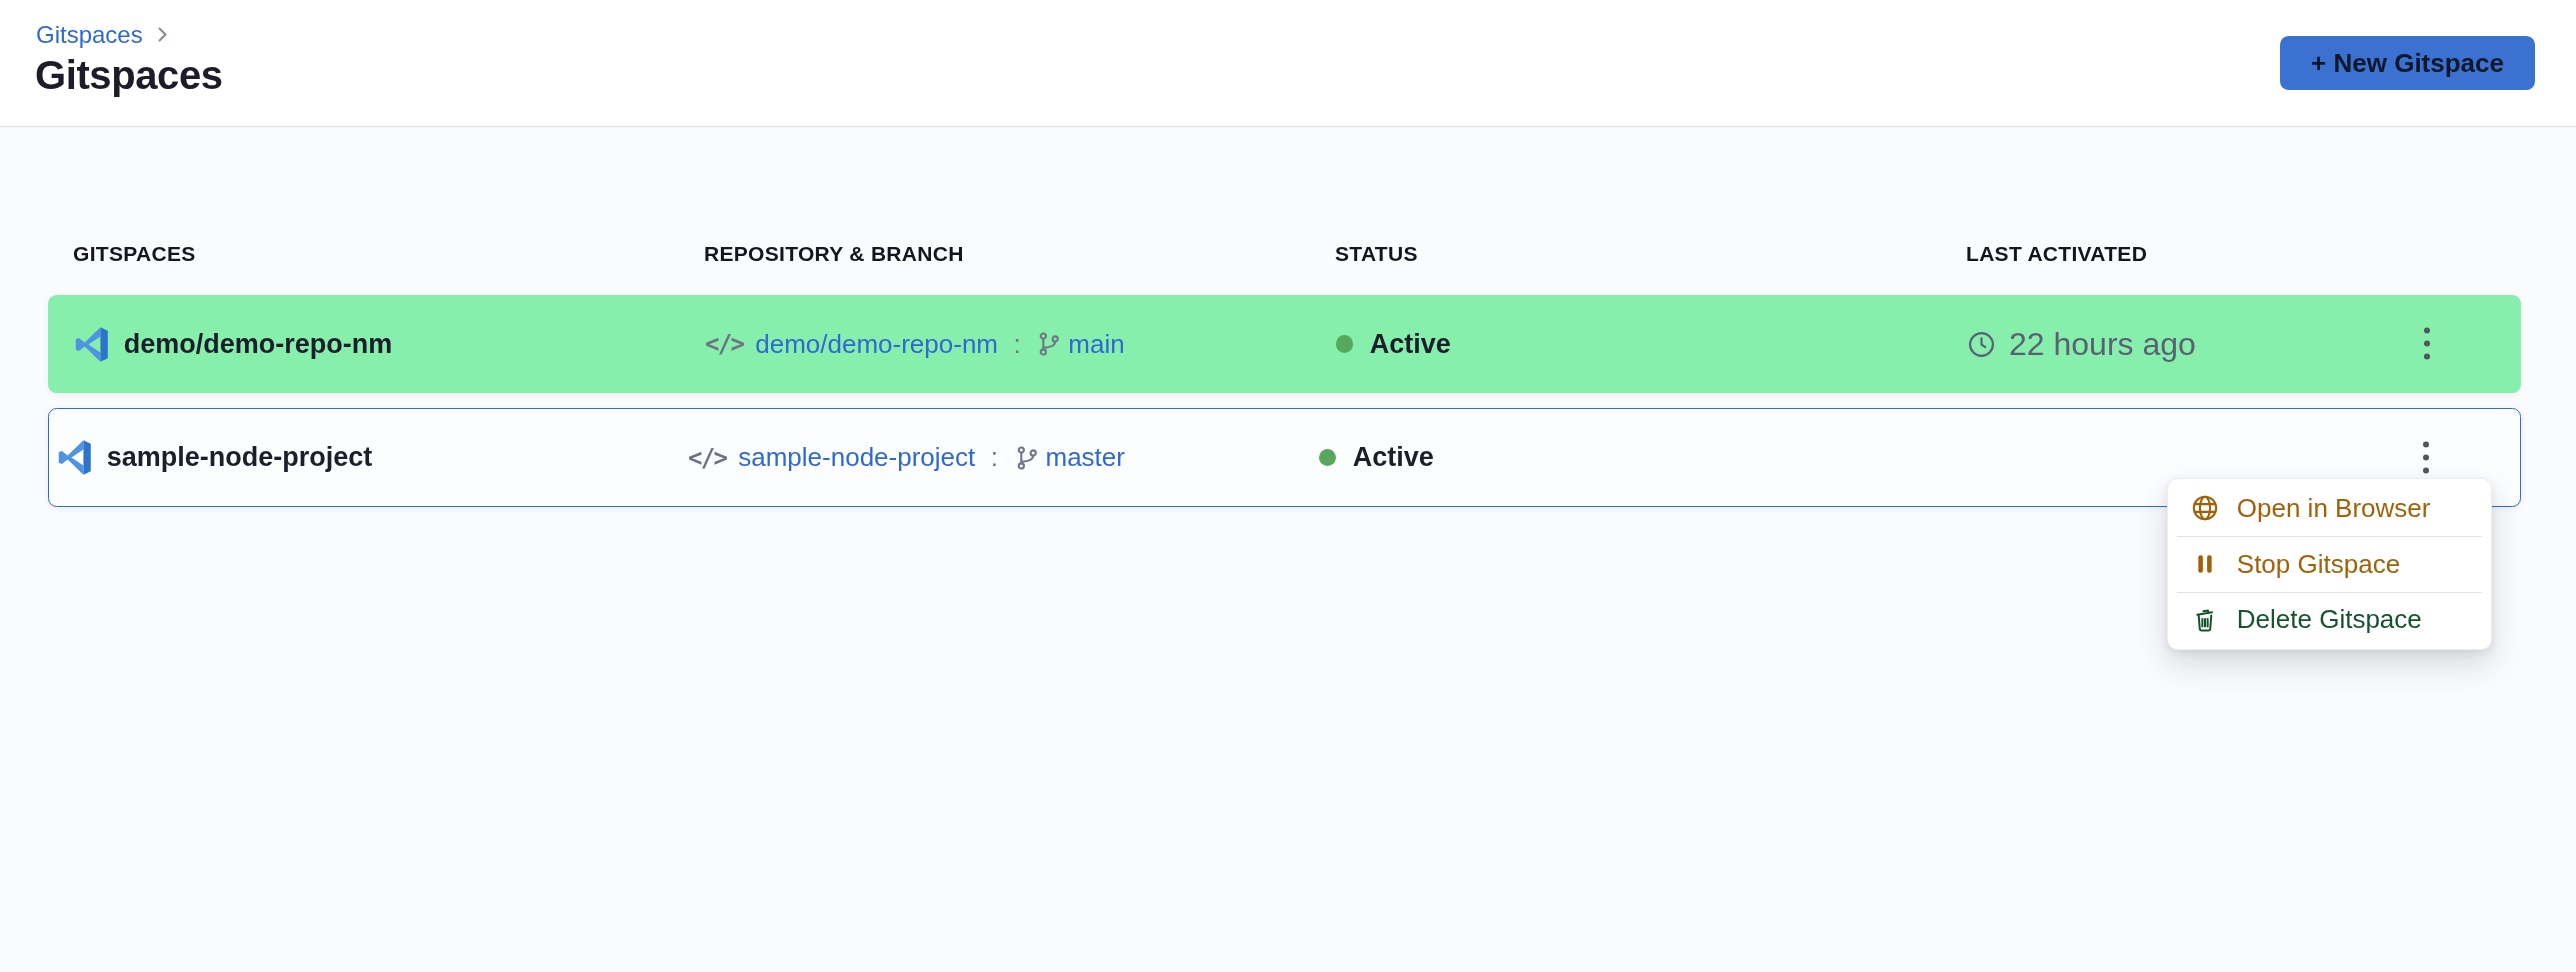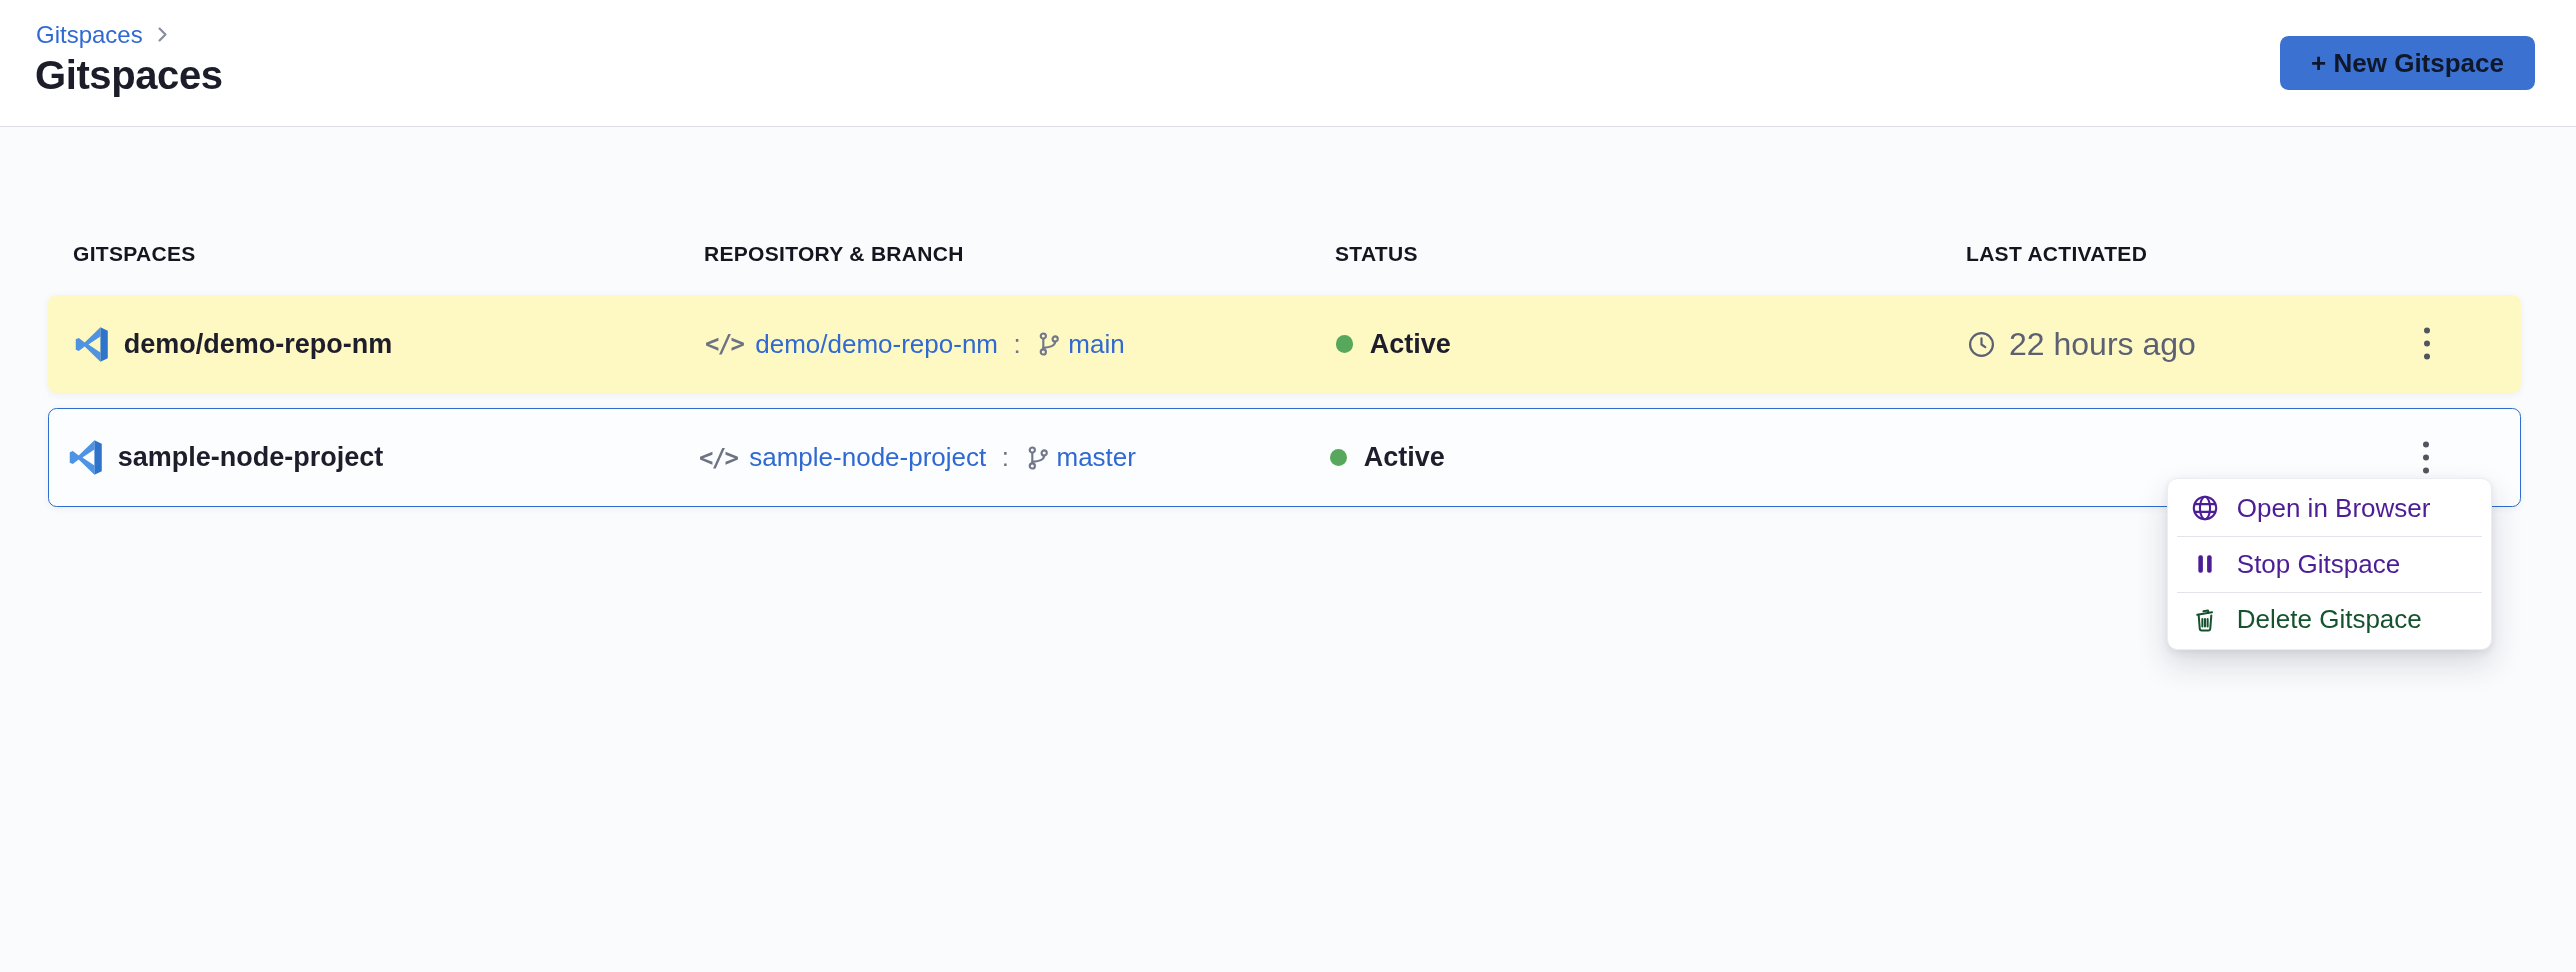--- a/index.html
+++ b/index.html
@@ -46,31 +46,31 @@
     grid-template-columns:631px 631px 631px 1fr;
     align-items:center;
   }
   .table-head {
     position:absolute; top:243px; left:73px; width:2447px;
     font-size:21px; font-weight:700; color:#15151f; letter-spacing:0.3px;
     line-height:1;
   }
   .card {
     position:absolute; left:48px; width:2473px; height:98px;
-    background:#fef9c3; border-radius:8.6px;
+    background:#86efac; border-radius:8.6px;
     box-shadow:0 1.7px 6px rgba(40,48,70,0.06);
     padding-left:26px;
     cursor:pointer;
   }
   .card.row-0 { top:295px; }
   .card.row-1 {
     top:408px; height:99px;
     border:1.7px solid #2e6cd0;
     background:#fcfdff;
-    padding-left:19px;
+    padding-left:8px;
   }
 
   .cell-name { display:flex; align-items:center; gap:14.7px; font-size:27px; font-weight:700; color:#1d1d2b; }
   .vscode-icon { width:35px; height:35px; flex:none; display:flex; }
   .vscode-icon svg { width:100%; height:100%; }
 
   .cell-repo { display:flex; align-items:center; gap:12px; font-size:26px; }
   .code-icon {
     font-family:"DejaVu Sans Mono", monospace;
     font-size:24px; font-weight:600; color:#6e7383; letter-spacing:-1.7px;
@@ -102,21 +102,21 @@
     border:0.9px solid #ecedf2;
     border-radius:10.4px;
     box-shadow:0 14px 31px rgba(30,36,58,0.16), 0 2.6px 7px rgba(30,36,58,0.08);
     padding:1.7px 0;
     z-index:10;
   }
   .menu-item {
     height:55px;
     display:flex; align-items:center; gap:17.3px;
     padding:0 22.5px;
-    font-size:26px; color:#4c1d95;
+    font-size:26px; color:#a16207;
     cursor:pointer; white-space:nowrap;
   }
   .menu-item .mi-icon { width:29px; height:29px; flex:none; display:flex; align-items:center; justify-content:center; }
   .menu-item .mi-icon svg { width:28px; height:28px; }
   .menu-item.danger { color:#14532d; }
   .menu-sep { height:0.9px; background:#e3e4ea; margin:0 8.6px; }
 </style>
 </head>
 <body>
 

